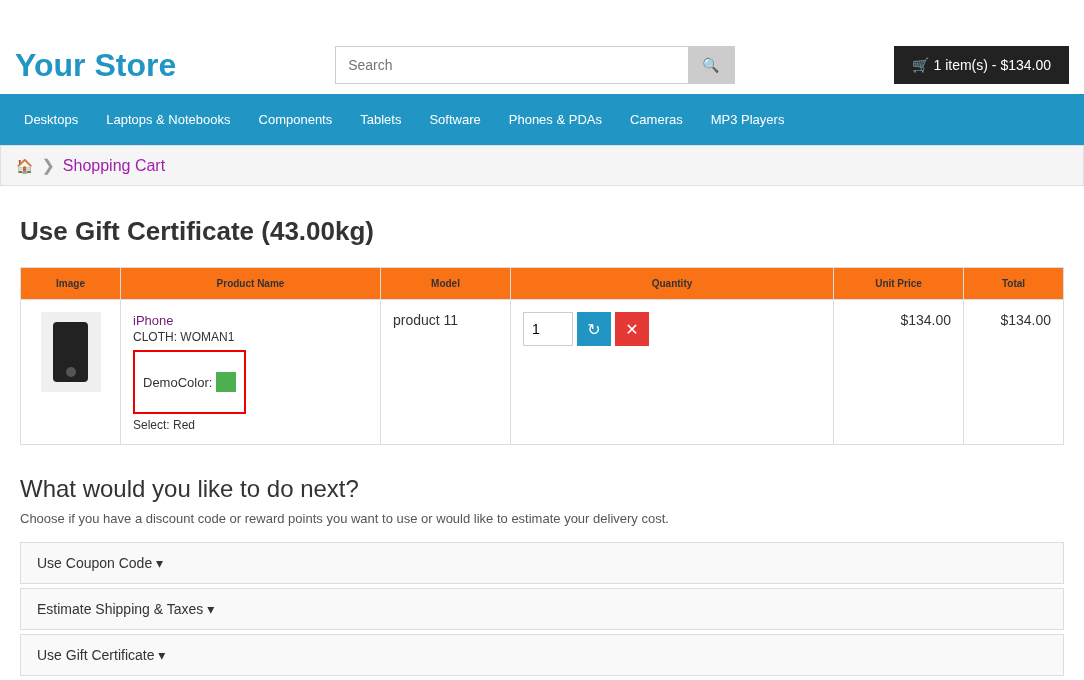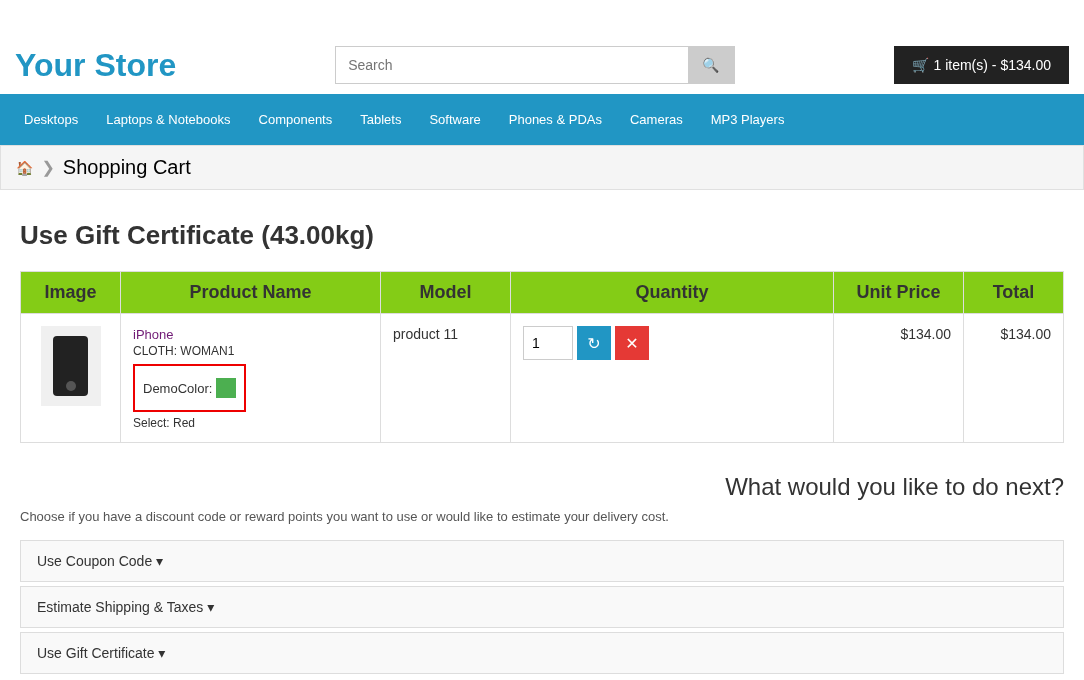--- a/index.html
+++ b/index.html
@@ -84,22 +84,22 @@
       color: #2196c4;
       font-size: 14px;
       cursor: pointer;
     }
     .breadcrumb-sep {
       color: #999;
       margin: 0 8px;
       font-size: 16px;
     }
     .breadcrumb-current {
-      color: #000000;
-      font-size: 20px;
+      color: #a21caf;
+      font-size: 16px;
     }
 
     
     .main-content {
       padding: 10px 20px 20px 20px;
     }
     .page-title {
       font-size: 26px;
       font-weight: bold;
       margin-bottom: 20px;
@@ -108,25 +108,25 @@
 
     
     .cart-table {
       width: 100%;
       border-collapse: collapse;
       border: 1px solid #ddd;
       margin-bottom: 30px;
     }
     .cart-table th {
       padding: 10px 12px;
-      background: #84cc16;
+      background: #f97316;
       border: 1px solid #ddd;
       font-weight: bold;
       color: #333;
-      font-size: 18px;
+      font-size: 10px;
       text-align: center;
     }
     .cart-table td {
       padding: 12px;
       border: 1px solid #ddd;
       vertical-align: top;
     }
     .col-image { text-align: center; width: 100px; }
     .col-name { width: 260px; }
     .col-model { width: 130px; }
@@ -167,21 +167,21 @@
       text-decoration: none;
       font-size: 13px;
     }
     .product-cloth {
       font-size: 12px;
       color: #333;
       margin-top: 2px;
     }
     .demo-color-box {
       border: 2px solid #e00;
-      padding: 12px 8px;
+      padding: 20px 8px;
       margin-top: 6px;
       display: inline-flex;
       align-items: center;
       gap: 4px;
       font-size: 13px;
     }
     .color-swatch {
       width: 20px;
       height: 20px;
       background: #4caf50;
@@ -228,21 +228,20 @@
       display: flex;
       align-items: center;
       justify-content: center;
     }
 
     
     .what-next-title {
       font-size: 24px;
       font-weight: normal;
       margin-bottom: 8px;
-      text-align: right;
     }
     .what-next-desc {
       font-size: 13px;
       color: #555;
       margin-bottom: 16px;
     }
 
     .accordion-item {
       border: 1px solid #ddd;
       margin-bottom: 4px;

